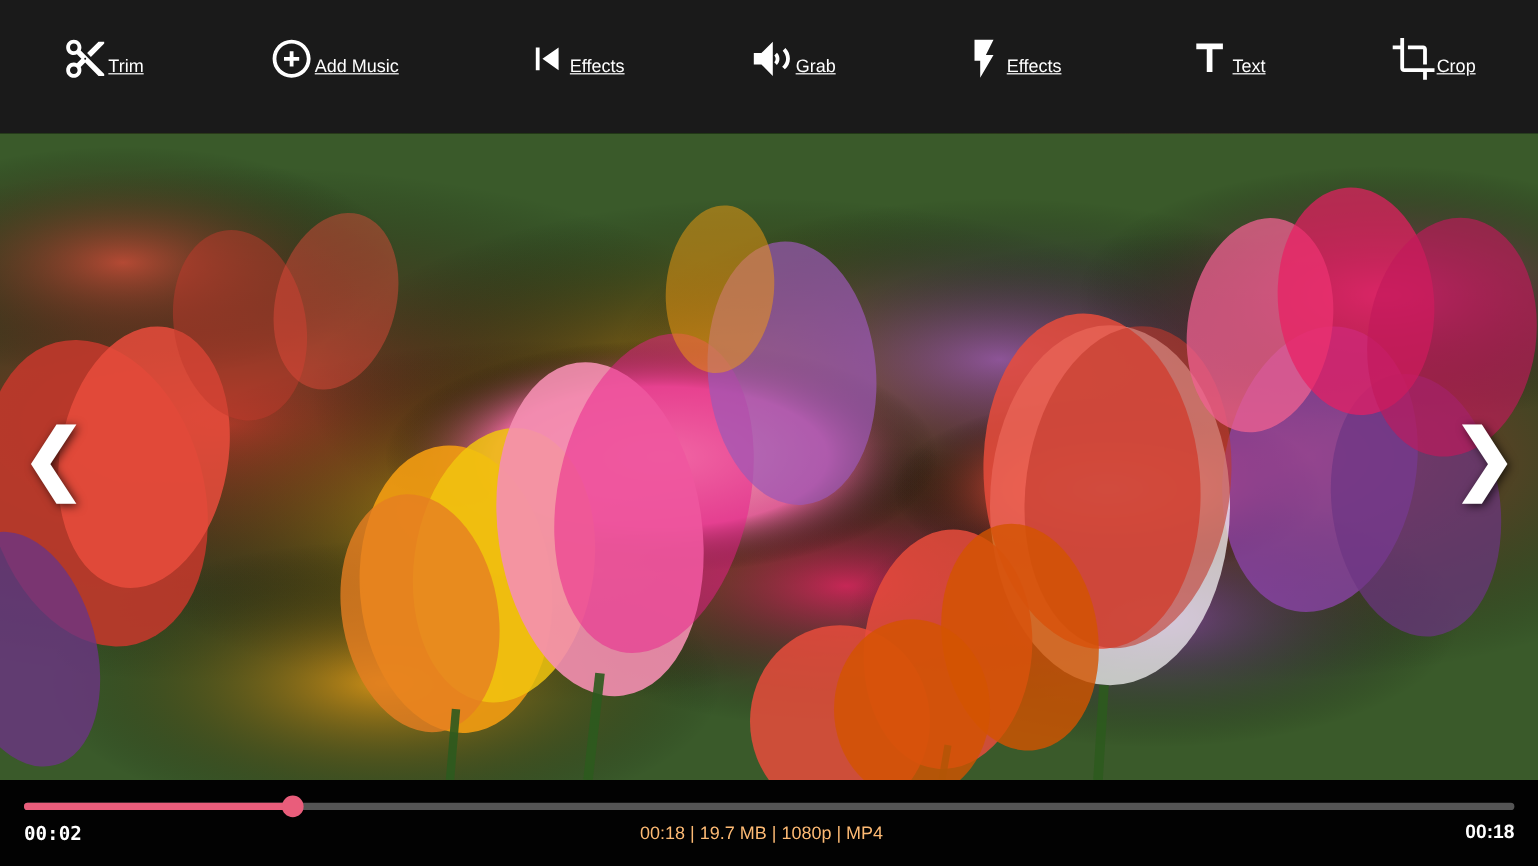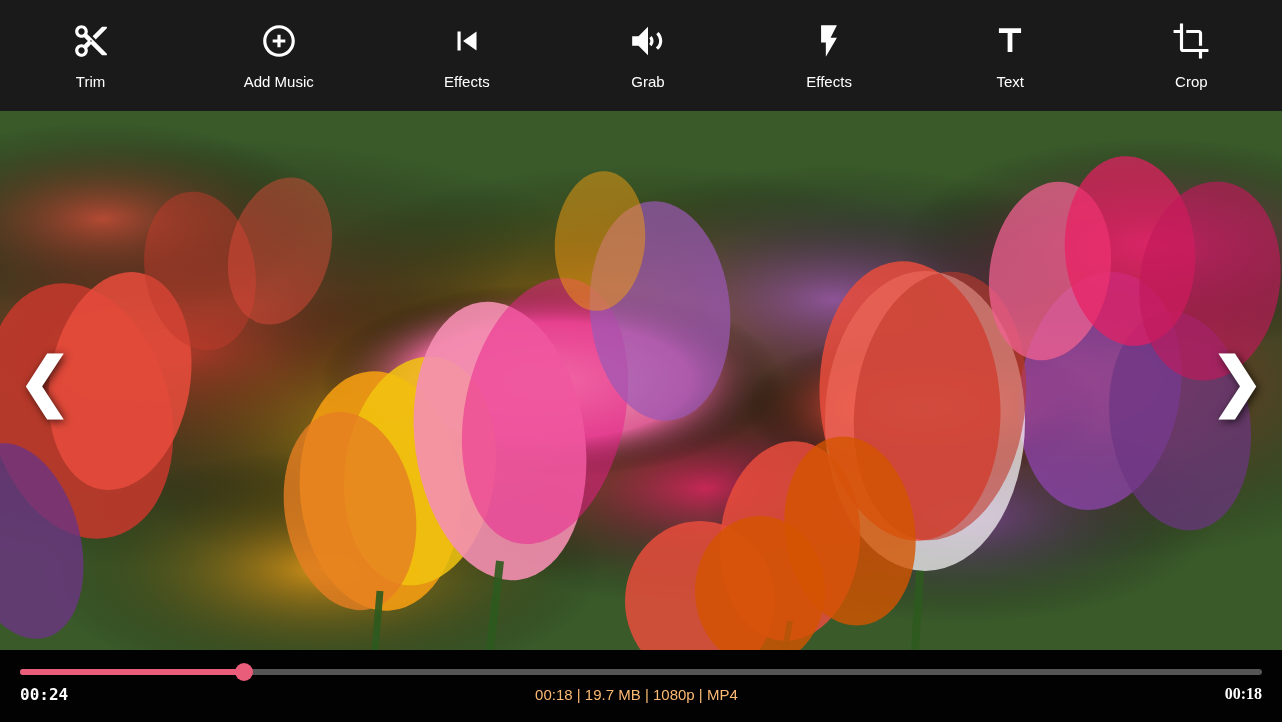--- a/index.html
+++ b/index.html
@@ -21,27 +21,28 @@
       align-items: center;
       justify-content: space-around;
       position: absolute;
       top: 0;
       left: 0;
       z-index: 10;
     }
 
     .tool-item {
       display: flex;
-      flex-direction: column;
+      flex-direction: row;
       align-items: center;
       justify-content: center;
       color: #fff;
       cursor: pointer;
       padding: 8px 12px;
       min-width: 80px;
+      text-decoration: underline;
     }
 
     .tool-icon {
       font-size: 32px;
       margin-bottom: 8px;
       line-height: 1;
     }
 
     .tool-label {
       font-size: 15px;
@@ -168,21 +169,21 @@
 
     .time-center {
       color: #fdba74;
       font-size: 15px;
     }
 
     .time-right {
       color: #fff;
       font-size: 16px;
       font-weight: bold;
-      font-family: Liberation Serif, serif;
+      font-family: Liberation Sans, sans-serif;
       margin-left: 20px;
     }
 
     
     .svg-icon {
       width: 38px;
       height: 38px;
       fill: #fff;
     }
   </style>
@@ -382,17 +383,17 @@
     <span style="font-size:64px;font-weight:900;">❯</span>
   </div>
 </div>
 
 <div id="bottom-bar">
   <div id="progress-container">
     <div id="progress-fill"></div>
     <div id="progress-thumb"></div>
   </div>
   <div id="time-info">
-    <span class="time-left">00:24</span>
+    <span class="time-left">00:02</span>
     <span class="time-center">00:18 | 19.7 MB | 1080p | MP4</span>
     <span class="time-right">00:18</span>
   </div>
 </div>
 
 </body></html>

